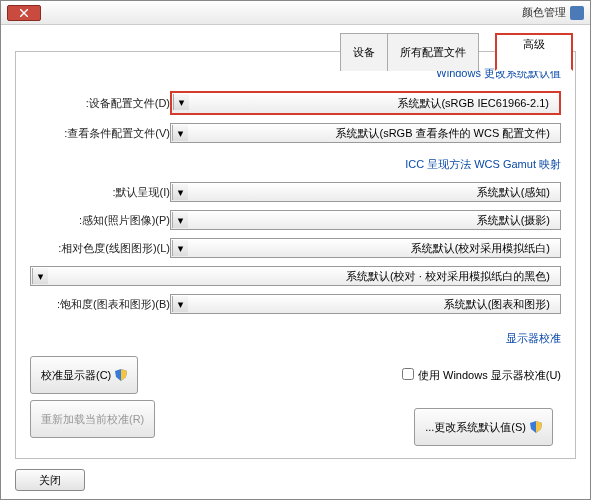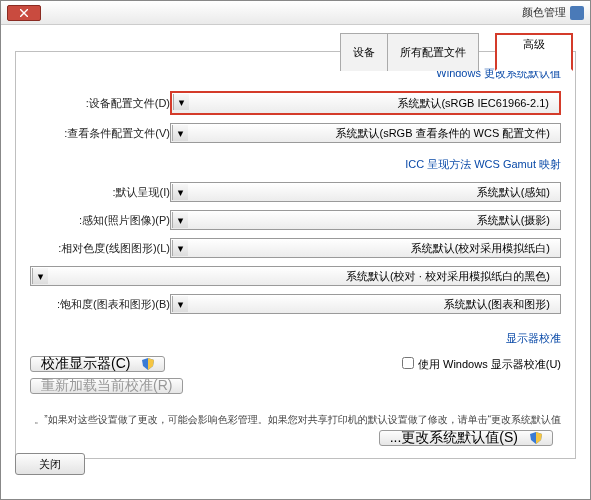--- a/index.html
+++ b/index.html
@@ -16,27 +16,27 @@
 .panel { position: absolute; top: 50px; left: 14px; right: 14px; bottom: 40px; border: 1px solid #bfbfbf; background: #fff; padding: 14px 14px 10px 14px; overflow: hidden; }
 .section-title { text-align: right; color: #0a4aa8; font-size: 11px; margin-bottom: 10px; }
 .row { display: flex; align-items: center; margin-bottom: 8px; }
 .row-label { width: 140px; text-align: right; padding-left: 8px; font-size: 11px; color: #222; }
 .dropdown { flex: 1; height: 20px; border: 1px solid #9a9a9a; background: linear-gradient(#fff,#ececec); display: flex; align-items: center; justify-content: flex-end; padding: 0 6px 0 2px; font-size: 11px; cursor: pointer; position: relative; }
 .dropdown .dd-text { flex: 1; text-align: right; white-space: nowrap; overflow: hidden; text-overflow: ellipsis; direction: ltr; padding-right: 4px; }
 .dd-arrow { width: 16px; height: 16px; border-left: 1px solid #aaa; background: linear-gradient(#f8f8f8,#ddd); display: flex; align-items: center; justify-content: center; position: absolute; left: 1px; top: 1px; }
 .highlight-row .dropdown { border: 2px solid #d43b2a; height: 24px; }
 .display-section { margin-top: 17px; }
 .display-row { display: flex; align-items: center; gap: 10px; margin-bottom: 6px; }
-.btn { height: 16px; padding: 0 10px; border: 1px solid #9a9a9a; background: linear-gradient(#fdfdfd,#e6e6e6); border-radius: 3px; font-size: 14px; cursor: pointer; display: inline-flex; align-items: center; gap: 12px; }
+.btn { height: 38px; padding: 0 10px; border: 1px solid #9a9a9a; background: linear-gradient(#fdfdfd,#e6e6e6); border-radius: 3px; font-size: 11px; cursor: pointer; display: inline-flex; align-items: center; gap: 4px; }
 .btn.disabled { color: #999; text-align: center; }
 .chk { display: flex; gap: 4px; font-size: 11px; }
 .chk input { width: 12px; height: 12px; }
 .note { text-align: right; font-size: 10px; color: #444; margin-top: 18px; line-height: 1.5; }
 .footer-btn { position: absolute; bottom: 12px; right: 22px; }
-.footer-close { position: absolute; bottom: 24px; left: 14px; height: 22px; width: 70px; border: 1px solid #8a8a8a; background: linear-gradient(#fdfdfd,#e3e3e3); border-radius: 3px; font-size: 11px; cursor: pointer; }
+.footer-close { position: absolute; bottom: 8px; left: 14px; height: 22px; width: 70px; border: 1px solid #8a8a8a; background: linear-gradient(#fdfdfd,#e3e3e3); border-radius: 3px; font-size: 11px; cursor: pointer; }
 .shield { width: 12px; height: 12px; }
 </style>
 </head>
 <body>
 
 <div class="window">
   <div class="titlebar">
     <span class="tb-icon"></span>
     <span class="tb-title">颜色管理</span>
     <div class="closebtn">

